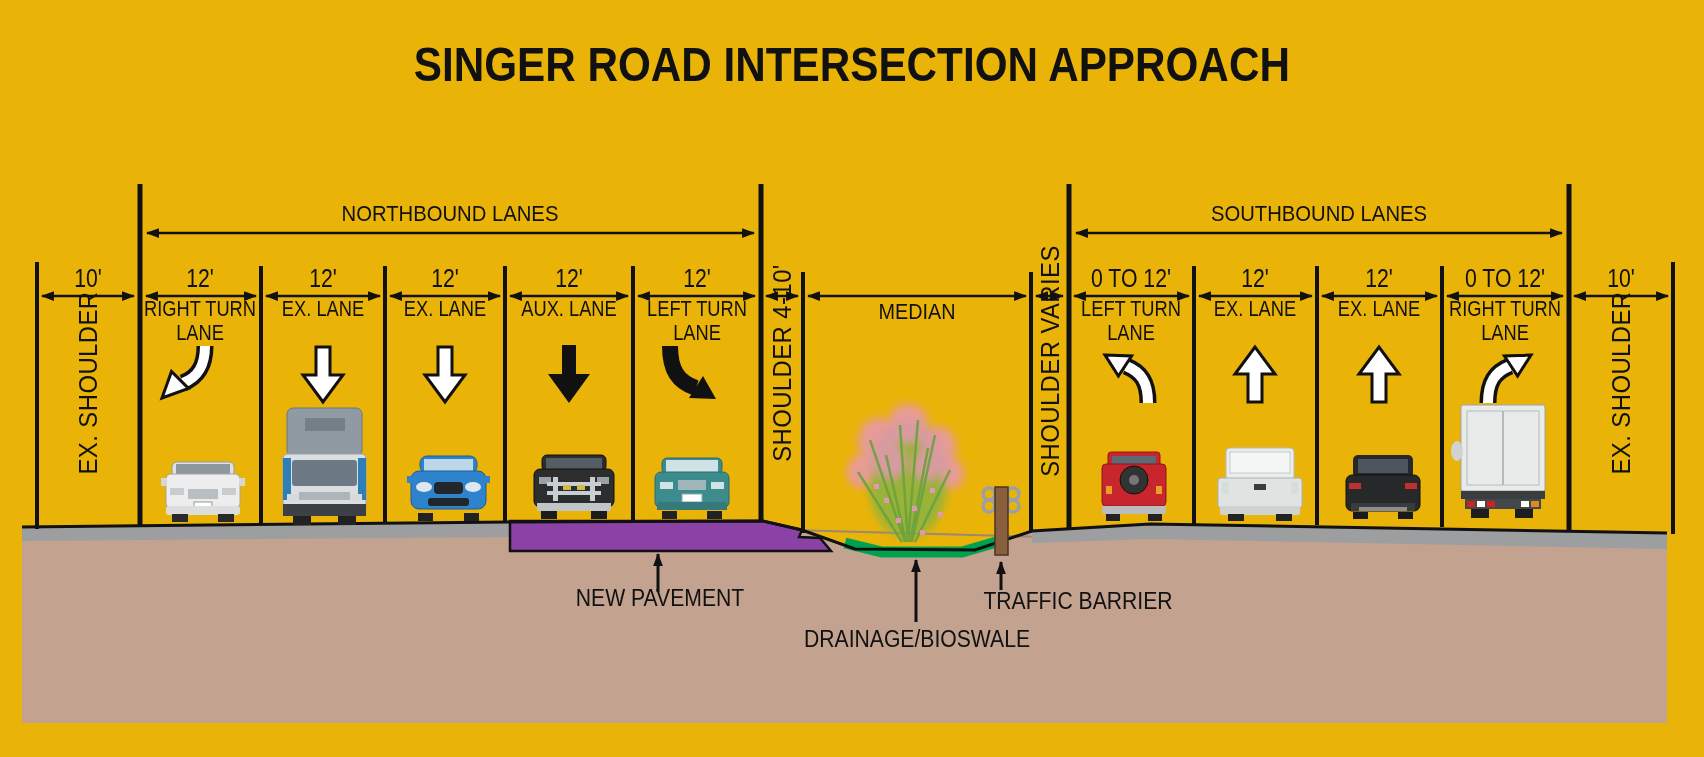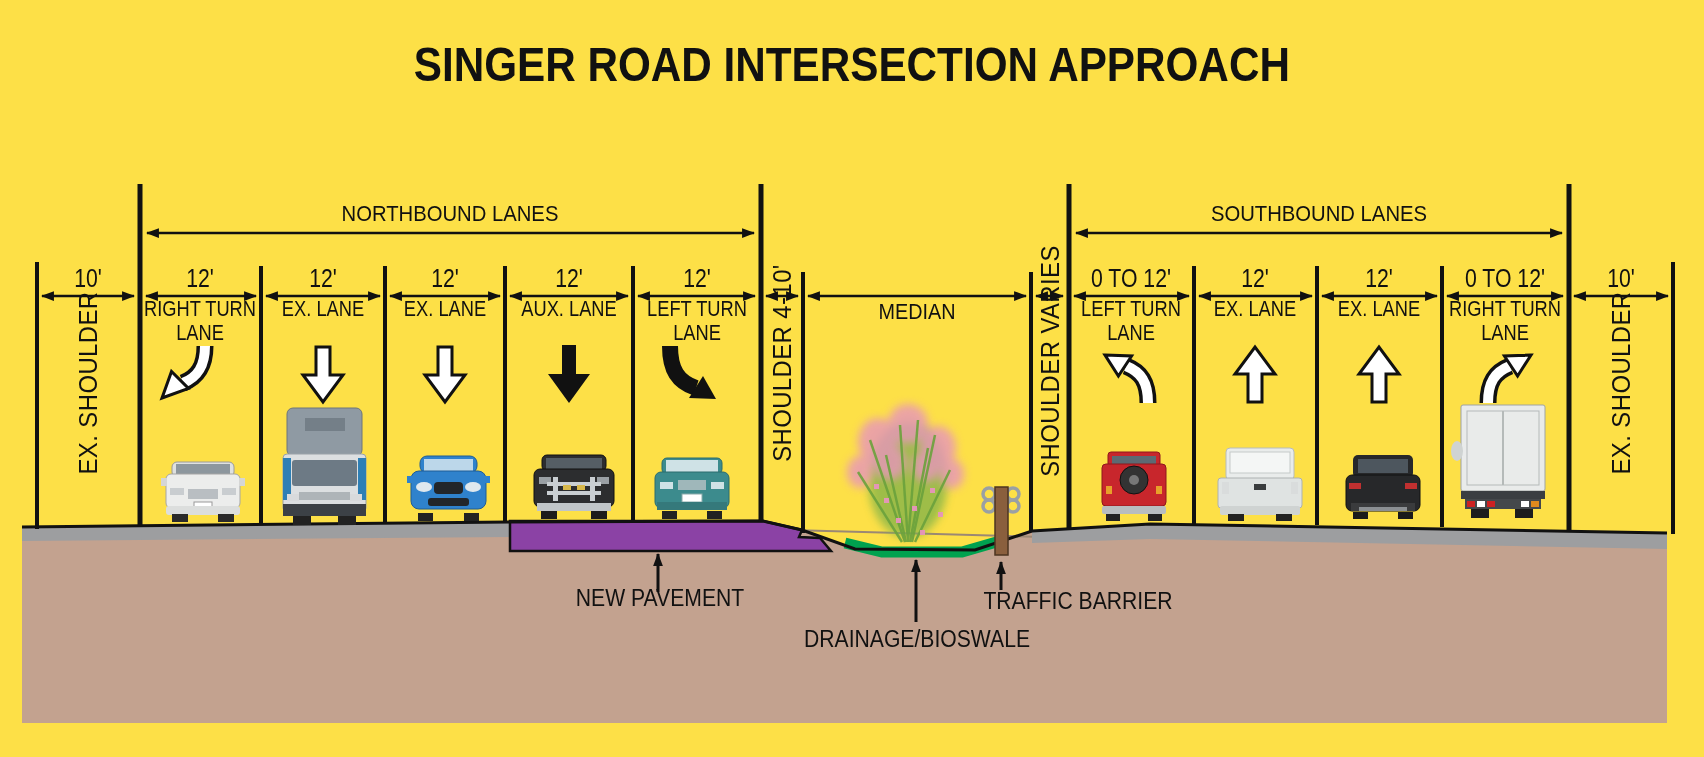--- a/index.html
+++ b/index.html
@@ -1,16 +1,16 @@
 <!DOCTYPE html>
 <html><head>
 <meta charset="utf-8">
 <style>
   html,body{margin:0;padding:0;background:#fff;}
-  .canvas{position:relative;width:1704px;height:757px;background:#fde047;
+  .canvas{position:relative;width:1704px;height:757px;background:#eab308;
           font-family:"Liberation Sans",sans-serif;color:#111;overflow:hidden;}
   .t{position:absolute;white-space:nowrap;}
   .title{left:0;right:0;text-align:center;top:40px;font-size:48px;font-weight:bold;line-height:1.04;}
   .title .tl{display:inline-block;transform:scaleX(.88);}
   .grp{font-size:22.5px;top:201px;transform:translateX(-50%) scaleX(.9);}
   .dimtxt{font-size:25px;top:264px;transform:translateX(-50%) scaleX(.85);}
   .lane{top:297px;font-size:21.5px;line-height:1.12;text-align:center;transform:translateX(-50%) scaleX(.85);}
   .medlab{top:299px;font-size:22px;transform:translateX(-50%) scaleX(.9);}
   .rot{font-size:26.5px;letter-spacing:.5px;transform:translate(-50%,-50%) rotate(-90deg) scaleX(.9);}
   .call{font-size:23.5px;transform:translateX(-50%) scaleX(.9);}

